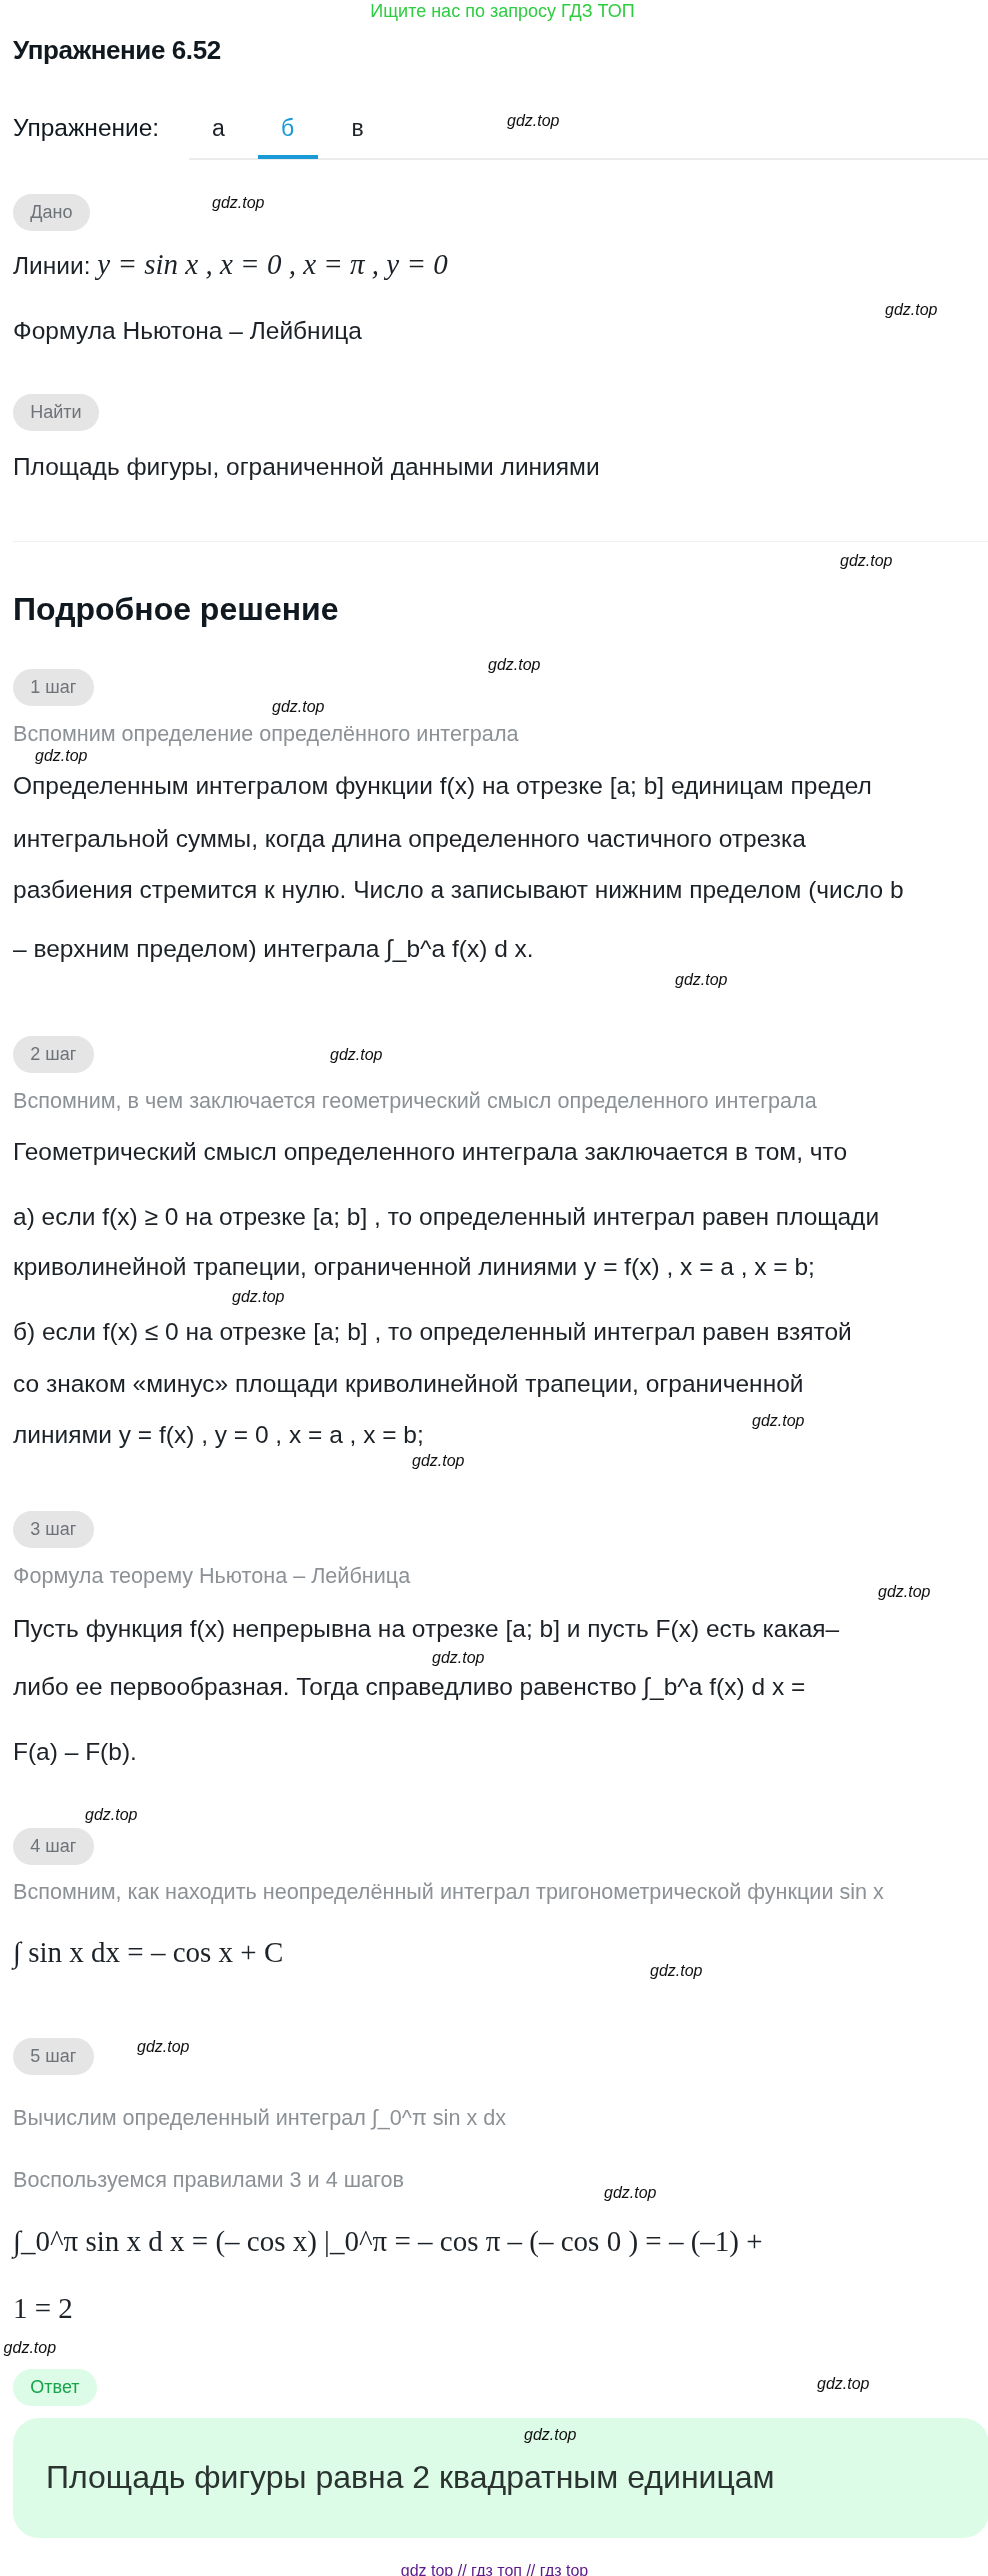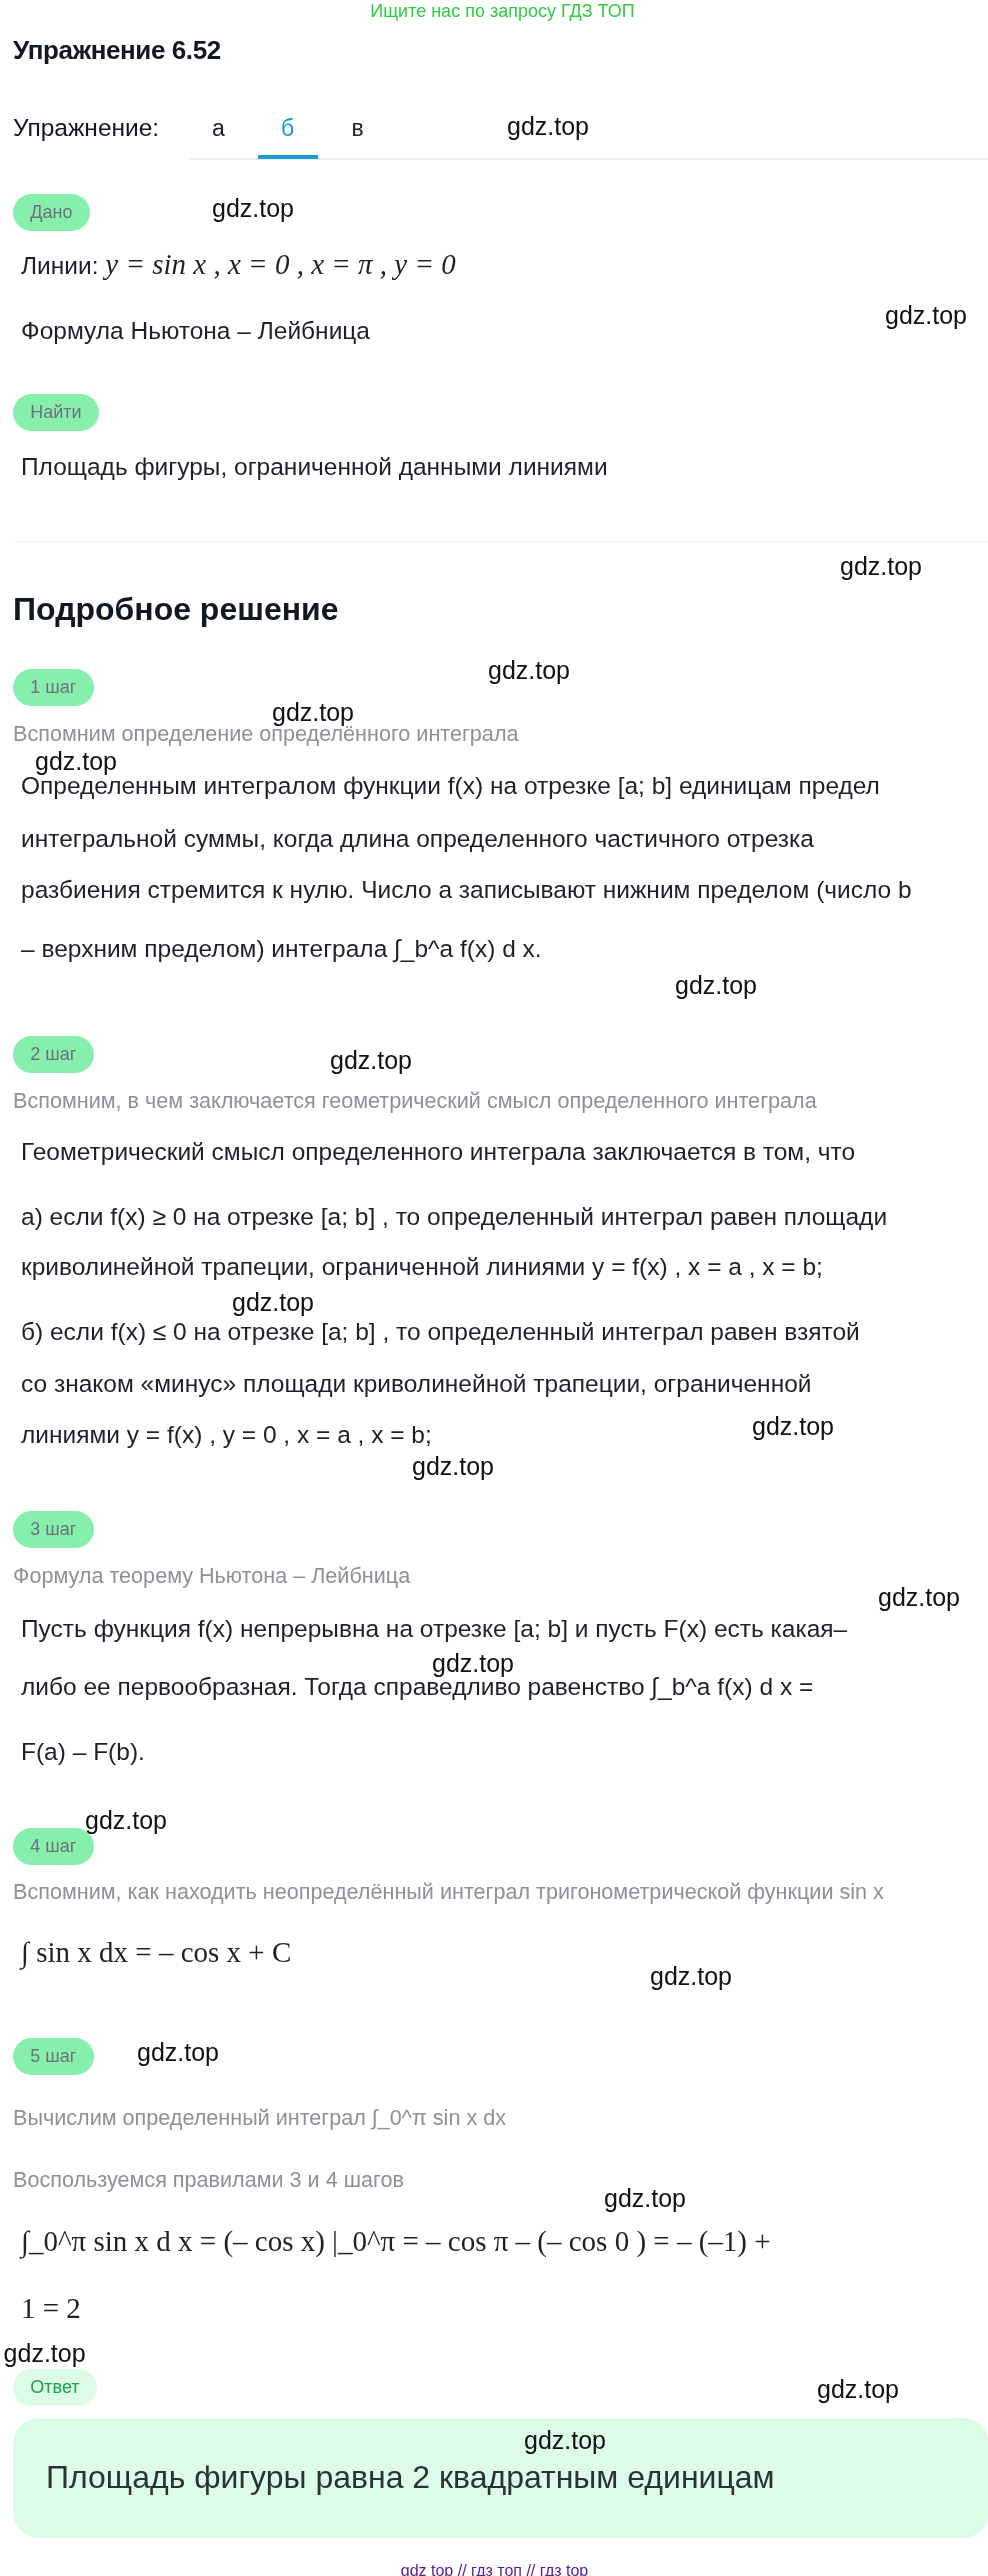--- a/index.html
+++ b/index.html
@@ -6,30 +6,30 @@
   body { width:989px; height:2576px; position:relative; overflow:hidden;
          font-family:"Liberation Sans", sans-serif; color:#1c2227; }
   .abs { position:absolute; }
   .banner { top:1.4px; left:0; width:989px; text-align:center; color:#2ecc40; font-size:18px;padding-left:8px; }
   .title { top:35px; left:13px; font-size:26px; font-weight:bold; color:#101820; letter-spacing:-0.4px; }
   .subtasks-label { top:114px; left:13px; font-size:24.5px; color:#101820; }
   .tab { top:115px; font-size:23px; color:#1c2227; width:59px; text-align:center; cursor:pointer; }
   .tab.active { color:#1a9bd7; }
   .tab-line { top:158px; left:189px; width:800px; height:2.2px; background:#ececec; }
   .tab-underline { top:155px; left:258px; width:60px; height:4.3px; background:#1a9bd7; }
-  .chip { height:37px; line-height:37px; padding:0 17.3px; border-radius:18.7px; background:#86efac;
+  .chip { height:37px; line-height:37px; padding:0 17.3px; border-radius:18.7px; background:#e5e5e5;
           color:#6e7379; font-size:18px; left:13px; }
   .chip.green { background:#dcfce7; color:#16a34a; }
-  .body-text { left:13px; font-size:24.5px; color:#1c2227; white-space:nowrap;margin-left:8px; }
+  .body-text { left:13px; font-size:24.5px; color:#1c2227; white-space:nowrap; }
   .muted { left:13px; font-size:21.6px; color:#8c9196; white-space:nowrap; }
   .math { font-family:"Liberation Serif", serif; font-style:italic; font-size:29px; }
   .mathr { font-family:"Liberation Serif", serif; font-style:normal; font-size:29px; }
   .divider { top:541px; left:13px; width:976px; height:1.4px; background:#f0f0f0; }
   .section-title { top:591px; left:13px; font-size:32px; font-weight:bold; color:#101820; }
-  .wm { font-size:25px; color:#111; white-space:nowrap; }
+  .wm { font-size:16px; color:#111; white-space:nowrap;font-style:italic; }
   .answer-box { top:2418px; left:13px; width:976px; height:120px; background:#dcfce7; border-radius:26px; }
   .answer-text { top:2459px; left:46px; font-size:32px; color:#2a3330; }
   .footer { top:2562px; left:0; width:989px; text-align:center; font-size:16px; color:#5b1a8c; }
 </style>
 </head>
 <body>
 
 <div class="abs banner">Ищите нас по запросу ГДЗ ТОП</div>
 
 <div class="abs title">Упражнение 6.52</div>

